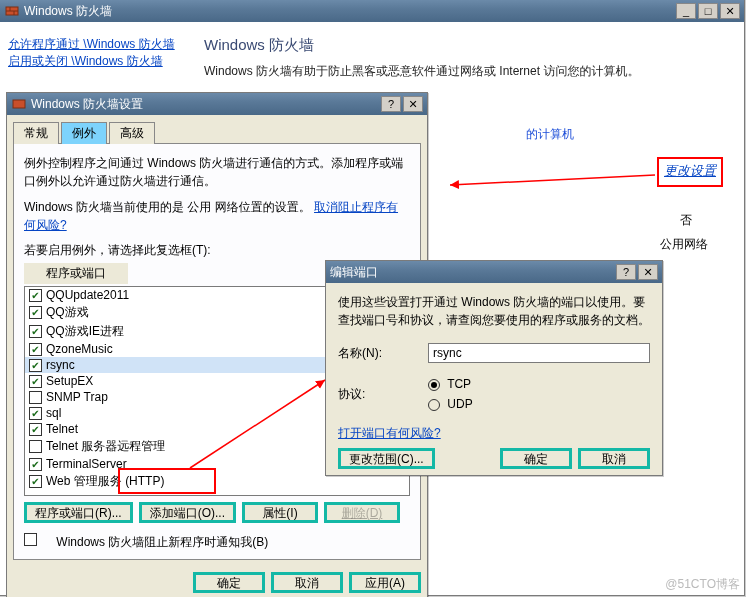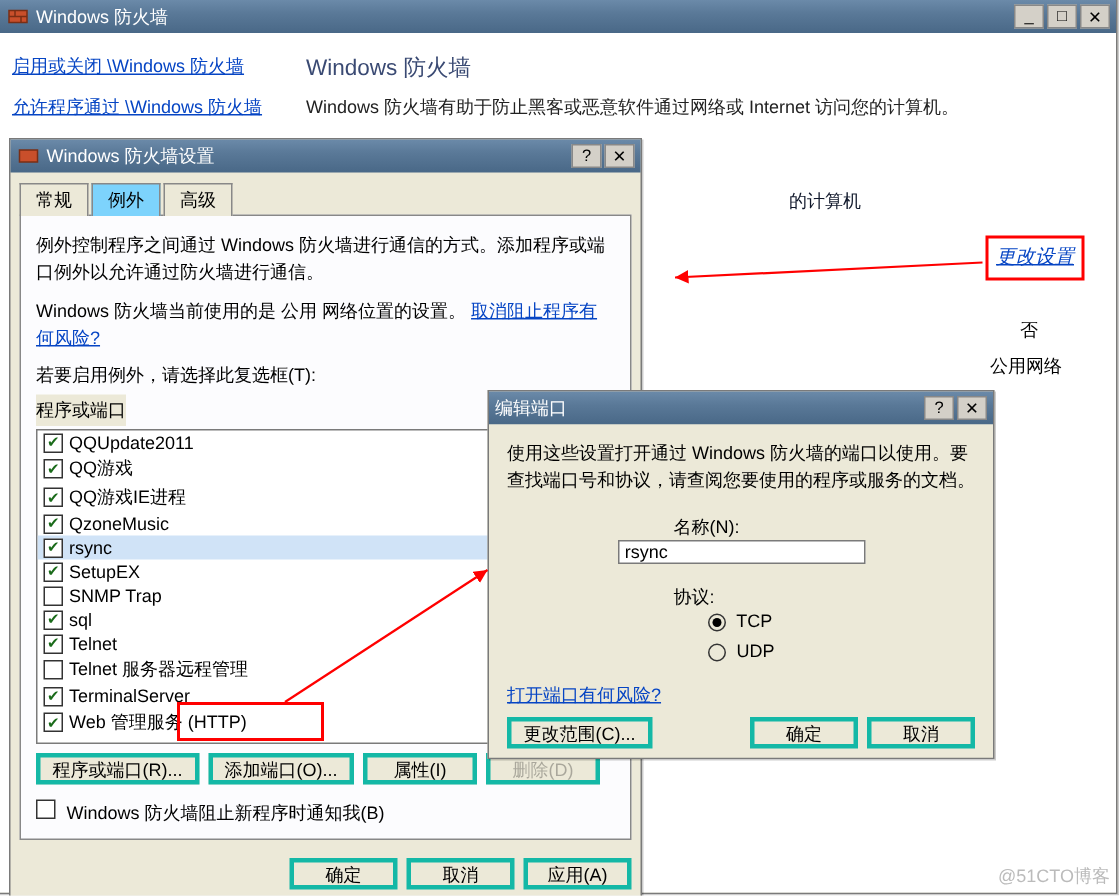--- a/index.html
+++ b/index.html
@@ -70,21 +70,21 @@
     background: #7dd3fc;
     z-index: 2;
   }
   .tab-body {
     margin: 0 6px 6px 6px;
     border: 1px solid #888;
     background: #fcfcfe;
     padding: 10px 10px 8px 10px;
   }
   .desc { line-height: 1.5; margin-bottom: 8px; }
-  .listlabel { background: #ece9d8; padding: 2px 0; display: inline-block; }
+  .listlabel { background: #ece9d8; padding: 2px 22px; display: inline-block; }
   .prog-list {
     border: 1px solid #7a7a7a;
     background: #fff;
     height: 210px;
     overflow: auto;
     margin-top: 2px;
   }
   .prog-list .item {
     display: flex;
     align-items: center;
@@ -107,21 +107,20 @@
   .dlg-btns {
     display: flex;
     justify-content: flex-end;
     gap: 6px;
     padding: 6px;
   }
   .form-row {
     display: flex;
     align-items: center;
     margin: 14px 0;
-    flex-direction: column;
   }
   .form-row .lbl { width: 90px; }
   .form-row input[type=text] {
     flex: 1;
     height: 20px;
     border: 1px solid #7a7a7a;
     padding: 0 4px;
     font-family: inherit;
     font-size: 12px;
   }
@@ -178,28 +177,28 @@
     </span>
     <span class="title">Windows 防火墙</span>
     <div class="tb-controls">
       <div class="tb-btn">_</div>
       <div class="tb-btn">□</div>
       <div class="tb-btn">✕</div>
     </div>
   </div>
   <div style="display:flex; height:calc(100% - 22px); background:#fff;">
     <div style="width:190px; padding:14px 8px;">
+      <div class="link">允许程序通过 \Windows 防火墙</div>
       <div class="link" style="margin-bottom:10px;">启用或关闭 \Windows 防火墙</div>
-      <div class="link">允许程序通过 \Windows 防火墙</div>
       <div class="link" style="position:absolute; bottom:26px; left:20px;">网络中心</div>
     </div>
     <div style="flex:1; padding:14px 14px; position:relative;">
       <div style="font-size:15px; color:#3a4a73; margin-bottom:8px;">Windows 防火墙</div>
       <div style="color:#222;">Windows 防火墙有助于防止黑客或恶意软件通过网络或 Internet 访问您的计算机。</div>
-      <div style="position:absolute; right:170px; top:104px; color:#0f172a;">的计算机</div>
+      <div style="position:absolute; right:170px; top:104px; color:#1d4ed8;">的计算机</div>
       <span class="link" style="position:absolute; right:28px; top:140px; font-size:13px;font-style:italic;">更改设置</span>
       <div style="position:absolute; right:52px; top:190px;">否</div>
       <div style="position:absolute; right:36px; top:214px;">公用网络</div>
     </div>
   </div>
 </div>
 
 <div class="window" style="left:6px; top:92px; width:422px;">
   <div class="titlebar">
     <span class="icon">
@@ -277,25 +276,25 @@
             <span class="chk">✔</span>
             <span>Web 管理服务 (HTTP)</span>
           </div>
         </div>
     </div>
 
     <div class="btnrow">
       <button class="btn" style="min-width:92px;">程序或端口(R)...</button>
       <button class="btn" style="min-width:92px;">添加端口(O)...</button>
       <button class="btn" style="min-width:76px;">属性(I)</button>
-      <button class="btn" style="min-width:76px;" disabled="">删除(D)</button>
+      <button class="btn" style="min-width:76px;text-decoration:underline;" disabled="">删除(D)</button>
     </div>
     <div style="margin-top:10px;">
       <span class="chk"></span>
-      <span style="margin-left:4px;">Windows 防火墙阻止新程序时通知我(B)</span>
+      <span style="margin-left:16px;">Windows 防火墙阻止新程序时通知我(B)</span>
     </div>
   </div>
   <div class="dlg-btns">
     <button class="btn">确定</button>
     <button class="btn">取消</button>
     <button class="btn">应用(A)</button>
   </div>
 </div>
 
 <div class="window" style="left:325px; top:260px; width:338px;">

